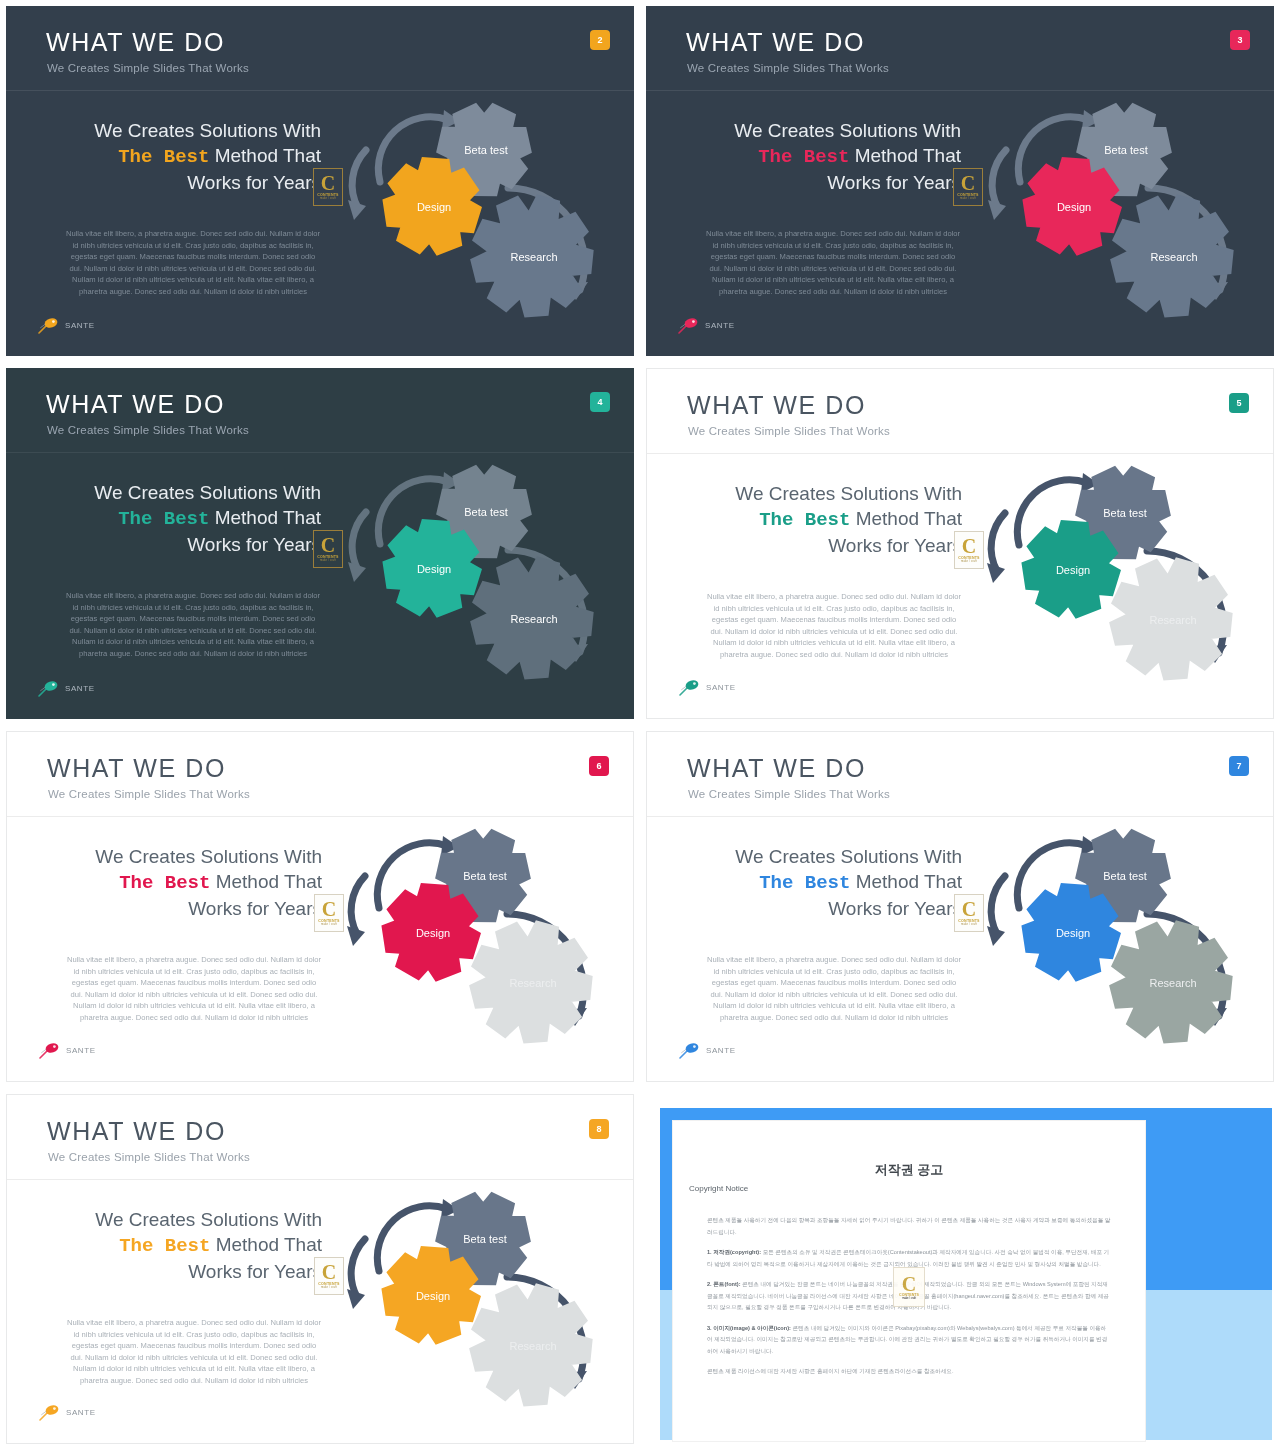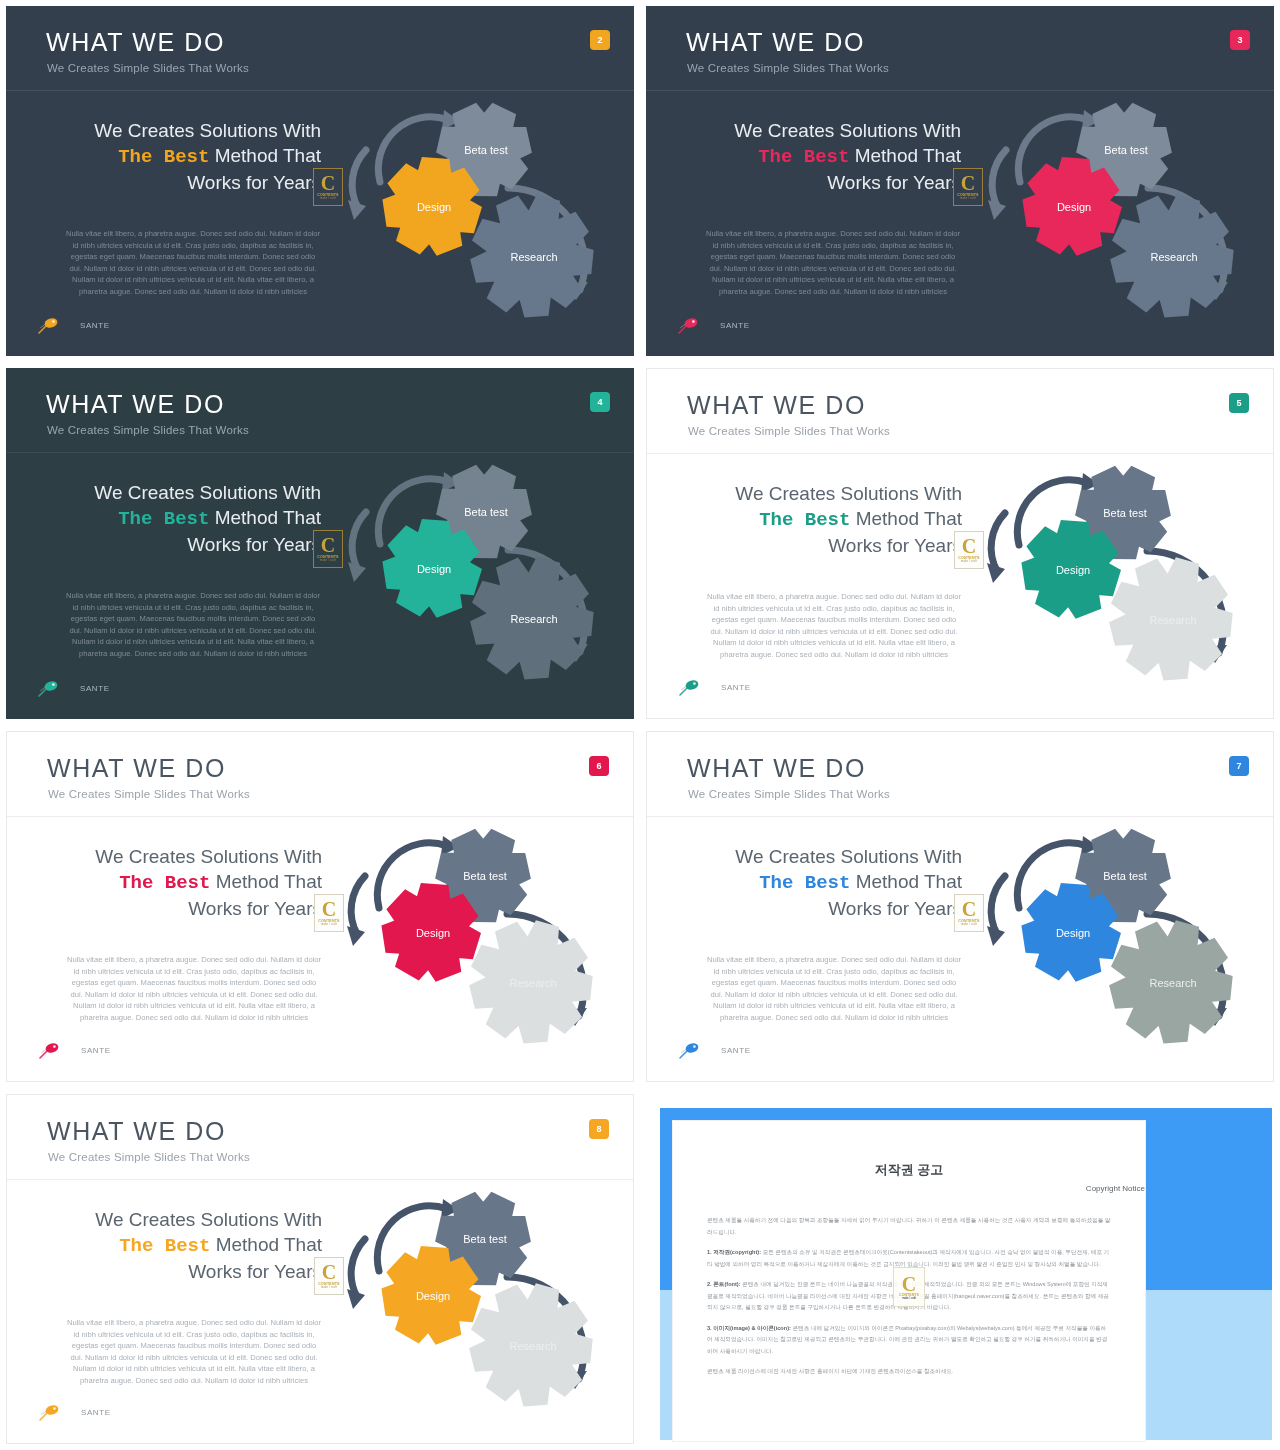--- a/index.html
+++ b/index.html
@@ -43,38 +43,38 @@
   .stamp{position:absolute;left:307px;top:162px;width:30px;height:38px;box-sizing:border-box;
          display:flex;flex-direction:column;align-items:center;justify-content:center;}
   .dark .stamp{background:#333f4c;border:1.5px solid #9b7e3a;}
   .dark.teal .stamp{background:#2e3e45;border:1.5px solid #9b7e3a;}
   .light .stamp{background:#fdfdfb;border:1px solid #d8d2c2;}
   .stamp .c{font-family:"Liberation Serif",serif;font-weight:bold;font-size:20px;line-height:18px;color:#c8a339;}
   .stamp .n1{font-size:3.6px;letter-spacing:.2px;color:#c8a339;font-weight:bold;margin-top:1px;}
   .stamp .n2{font-size:2.6px;letter-spacing:.2px;color:#a98f45;}
 
   
-  .logo{position:absolute;left:32px;bottom:22px;display:flex;align-items:center;gap:18px;}
+  .logo{position:absolute;left:32px;bottom:22px;display:flex;align-items:center;gap:3px;}
   .logo .lbl{font-size:8px;letter-spacing:.6px;}
   .dark .logo .lbl{color:#aeb7c0;}
   .light .logo .lbl{color:#8d949b;}
 
   
   .gearbox{position:absolute;right:28px;top:78px;width:270px;height:250px;}
   .gearbox svg{width:100%;height:100%;display:block;overflow:visible;}
   .glabel{font-family:"Liberation Sans",sans-serif;font-size:11px;fill:#ffffff;text-anchor:middle;}
   .glabel.mut{fill:#eceeef;}
 
   
   .cslide .inner{background:#ffffff;}
   .frameTop{position:absolute;left:14px;top:14px;width:612px;height:182px;background:#3e9bf5;}
   .frameBot{position:absolute;left:14px;top:196px;width:612px;height:150px;background:#aedbfa;}
   .cpage{position:absolute;left:27px;top:27px;width:472px;height:320px;background:#fff;box-shadow:0 0 0 1px #f1f1f1;}
   .ctitle{text-align:center;font-size:13px;color:#41474d;margin-top:40px;font-weight:bold;}
-  .csub{text-align:right;font-size:8px;color:#5c646b;margin-top:5px;}
+  .csub{text-align:left;font-size:8px;color:#5c646b;margin-top:5px;padding-left:16px;}
   .cbody{margin:22px 34px 0 34px;font-size:5.6px;line-height:11.5px;color:#8d949b;}
   .cbody p{margin:0 0 9px 0;}
   .cbody b{color:#5d646b;}
   .watermark{position:absolute;left:50%;top:52%;transform:translate(-50%,-50%);
              width:30px;height:38px;border:1px solid #e2dbc8;background:#fffdf7;opacity:.92;
              display:flex;flex-direction:column;align-items:center;justify-content:center;}
   .watermark .c{font-family:"Liberation Serif",serif;font-weight:bold;font-size:20px;line-height:18px;color:#c8a339;}
   .watermark .n1{font-size:3.6px;color:#c8a339;font-weight:bold;}
   .watermark .n2{font-size:2.6px;color:#bfa martinez;}
 </style>

